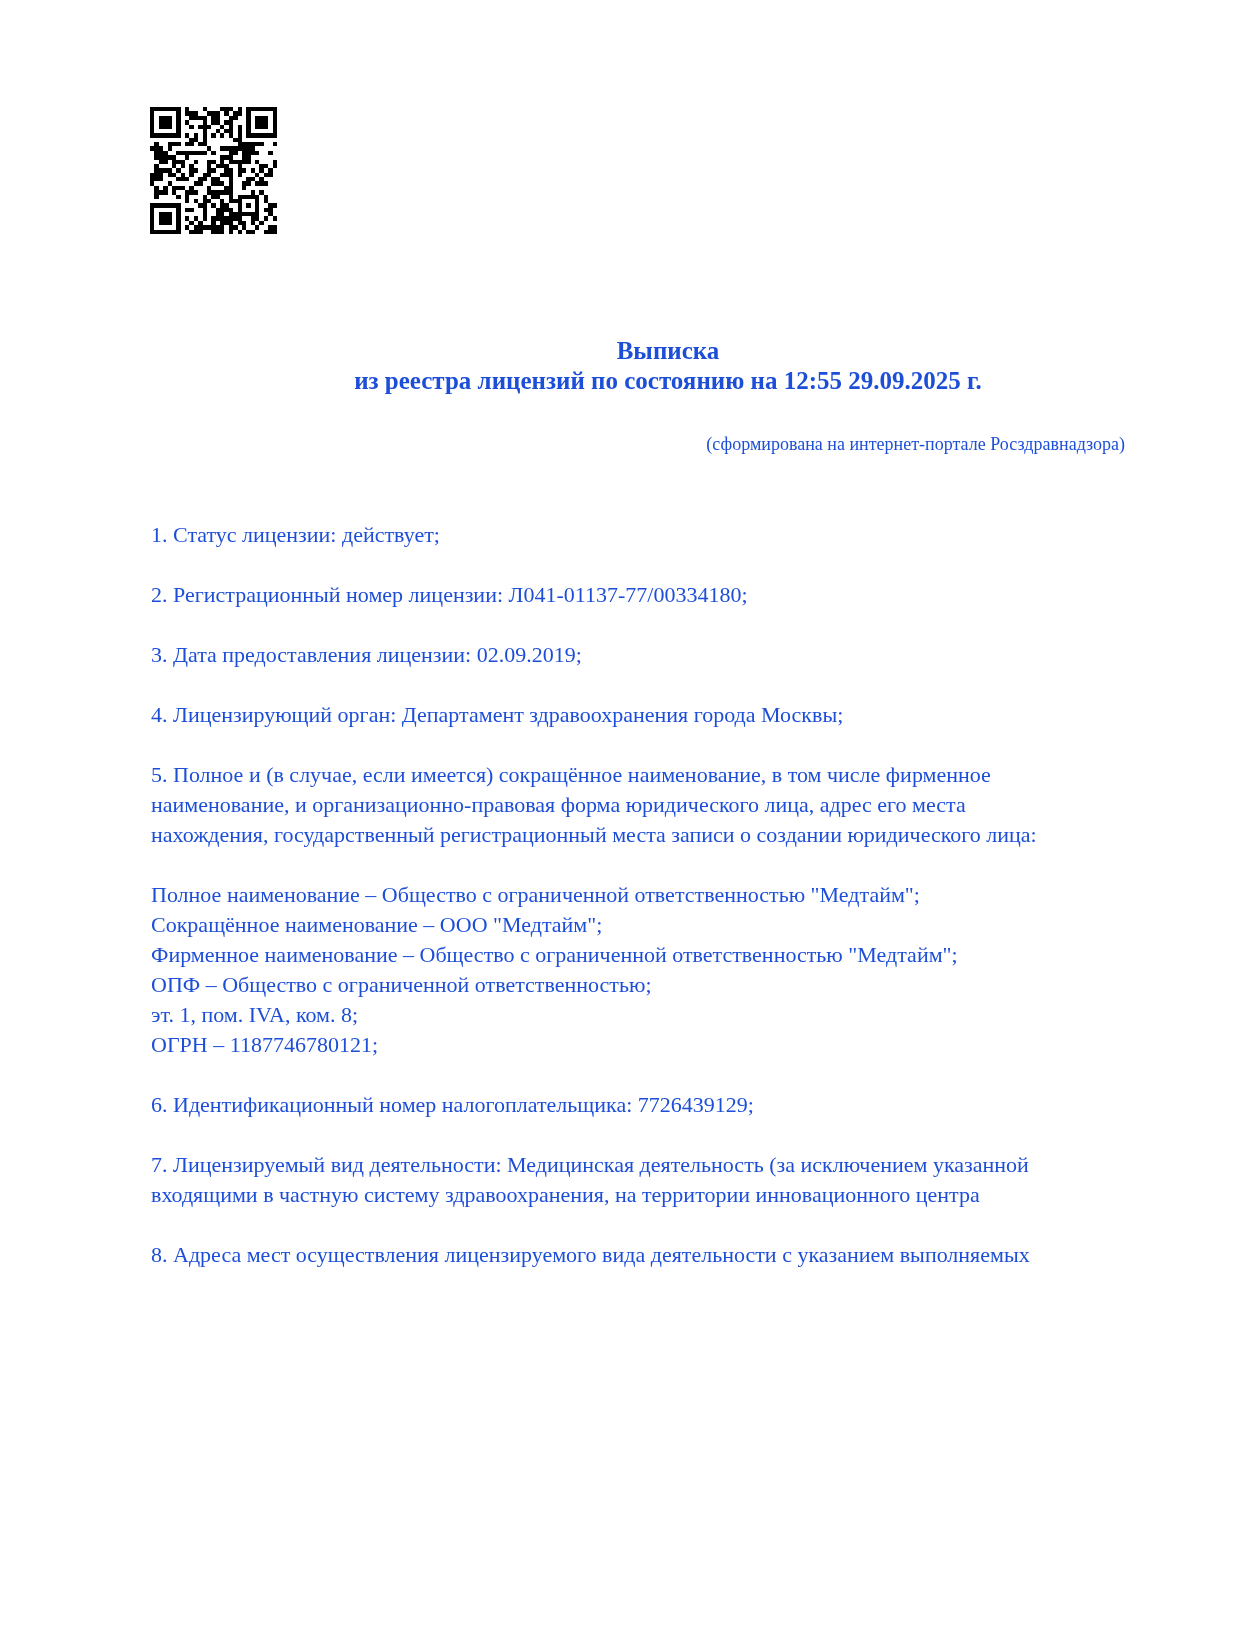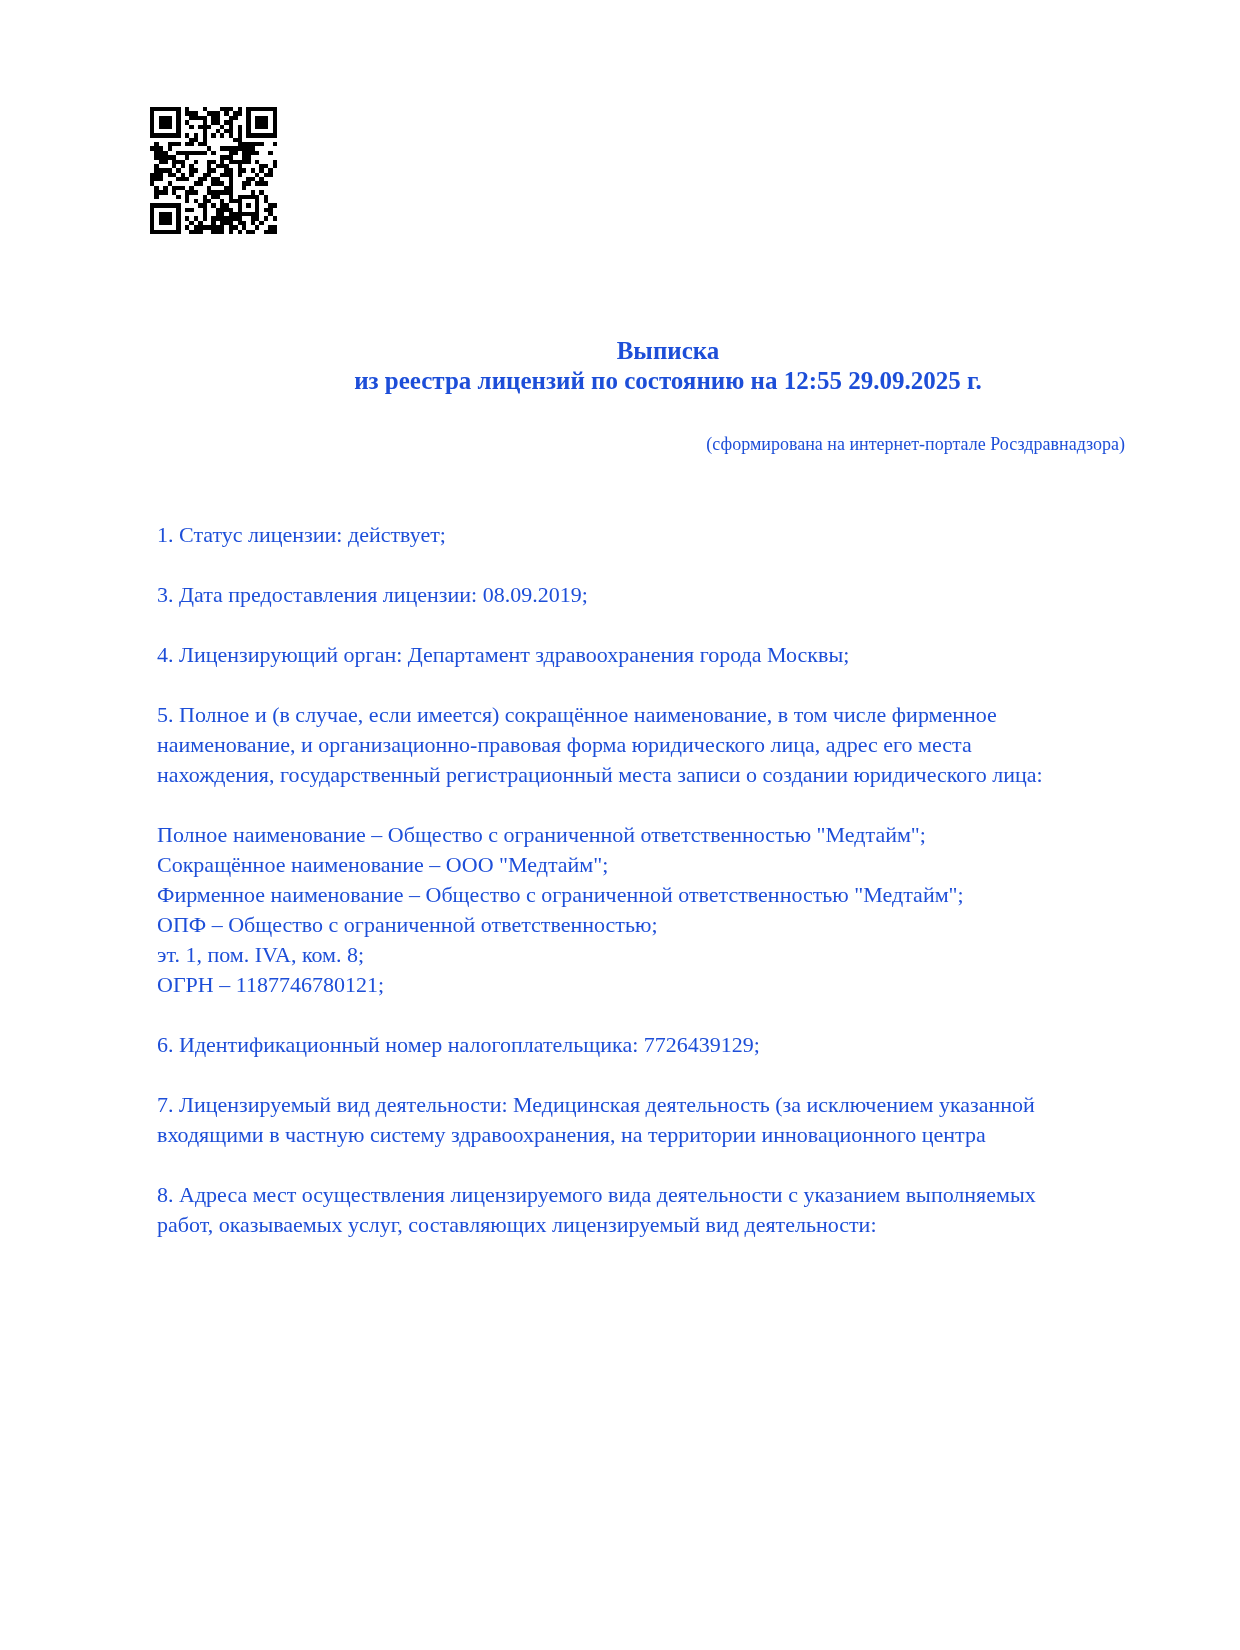--- a/index.html
+++ b/index.html
@@ -44,21 +44,21 @@
   }
   .content {
     position: absolute;
     left: 141px;
     top: 520px;
     width: 990px;
     font-size: 22px;
     line-height: 30px;
   }
   .paragraph {
-    margin: 0 0 30px 16px;
+    margin: 0 0 30px 10px;
   }
   .line {
     white-space: nowrap;
   }
 </style>
 </head>
 <body>
 
 <div class="page">
 
@@ -73,21 +73,24 @@
     <div class="line">из реестра лицензий по состоянию на 12:55 29.09.2025 г.</div>
   </div>
 
   <div class="subtitle">(сформирована на интернет-портале Росздравнадзора)</div>
 
   <div class="content">
     <div class="paragraph">
         <div class="line">1. Статус лицензии: действует;</div>
       </div>
     <div class="paragraph">
-        <div class="line">3. Дата предоставления лицензии: 08.09.2019;</div>
+        <div class="line">2. Регистрационный номер лицензии: Л041-01137-77/00334180;</div>
+      </div>
+    <div class="paragraph">
+        <div class="line">3. Дата предоставления лицензии: 02.09.2019;</div>
       </div>
     <div class="paragraph">
         <div class="line">4. Лицензирующий орган: Департамент здравоохранения города Москвы;</div>
       </div>
     <div class="paragraph">
         <div class="line">5. Полное и (в случае, если имеется) сокращённое наименование, в том числе фирменное</div>
         <div class="line">наименование, и организационно-правовая форма юридического лица, адрес его места</div>
         <div class="line">нахождения, государственный регистрационный места записи о создании юридического лица:</div>
       </div>
     <div class="paragraph">
@@ -100,17 +103,16 @@
       </div>
     <div class="paragraph">
         <div class="line">6. Идентификационный номер налогоплательщика: 7726439129;</div>
       </div>
     <div class="paragraph">
         <div class="line">7. Лицензируемый вид деятельности: Медицинская деятельность (за исключением указанной</div>
         <div class="line">входящими в частную систему здравоохранения, на территории инновационного центра</div>
       </div>
     <div class="paragraph">
         <div class="line">8. Адреса мест осуществления лицензируемого вида деятельности с указанием выполняемых</div>
-        <div class="line">работ, оказываемых услуг, составляющих лицензируемый вид деятельности:</div>
       </div>
   </div>
 
 </div>
 
 </body></html>

